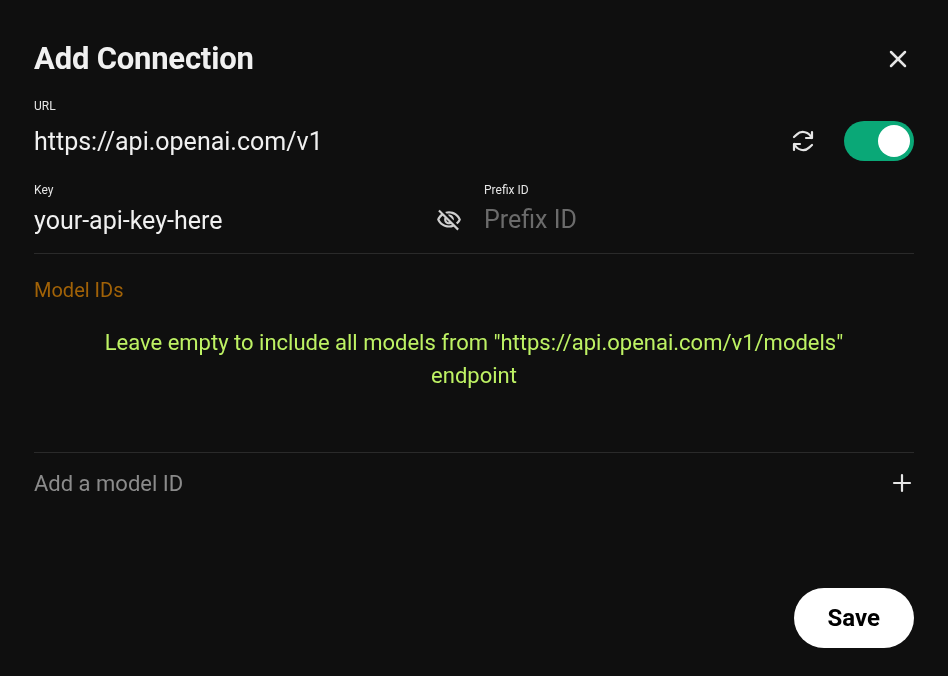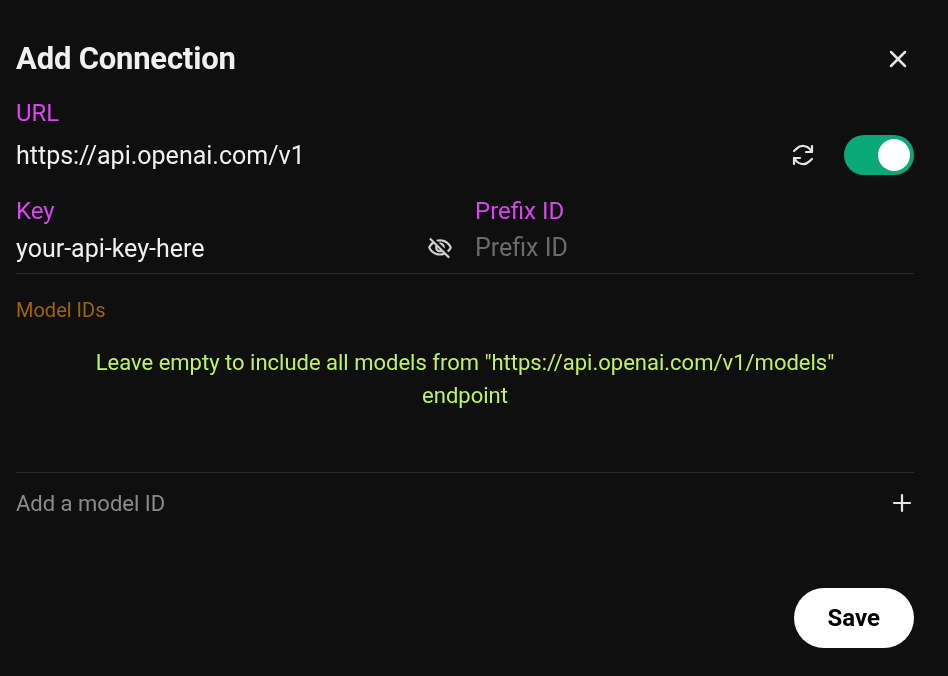--- a/index.html
+++ b/index.html
@@ -13,21 +13,21 @@
       height: 676px;
       background: #0f0f0f;
       font-family: -apple-system, BlinkMacSystemFont, "Segoe UI", Roboto, Helvetica, Arial, sans-serif;
       color: #e5e5e5;
       overflow: hidden;
     }
 
     .modal {
       width: 100%;
       height: 100%;
-      padding: 40px 34px 28px 16px;
+      padding: 40px 34px 28px 34px;
       display: flex;
       flex-direction: column;
       border-radius: 16px;
     }
 
     .header {
       display: flex;
       justify-content: space-between;
       align-items: center;
       margin-bottom: 22px;
@@ -50,22 +50,22 @@
       align-items: center;
       justify-content: center;
     }
 
     .close-btn svg {
       width: 24px;
       height: 24px;
     }
 
     .field-label {
-      font-size: 24px;
-      color: #d946ef;
+      font-size: 12px;
+      color: #e5e5e5;
       margin-bottom: 8px;
     }
 
     .url-row {
       display: flex;
       align-items: center;
       gap: 25px;
       margin-bottom: 22px;
     }
 
@@ -117,21 +117,21 @@
       right: 4px;
       width: 32px;
       height: 32px;
       background: #ffffff;
       border-radius: 50%;
     }
 
     .two-col {
       display: flex;
       gap: 20px;
-      margin-bottom: 10px;
+      margin-bottom: 18px;
     }
 
     .col {
       flex: 1;
       min-width: 0;
     }
 
     .key-row {
       display: flex;
       align-items: center;

